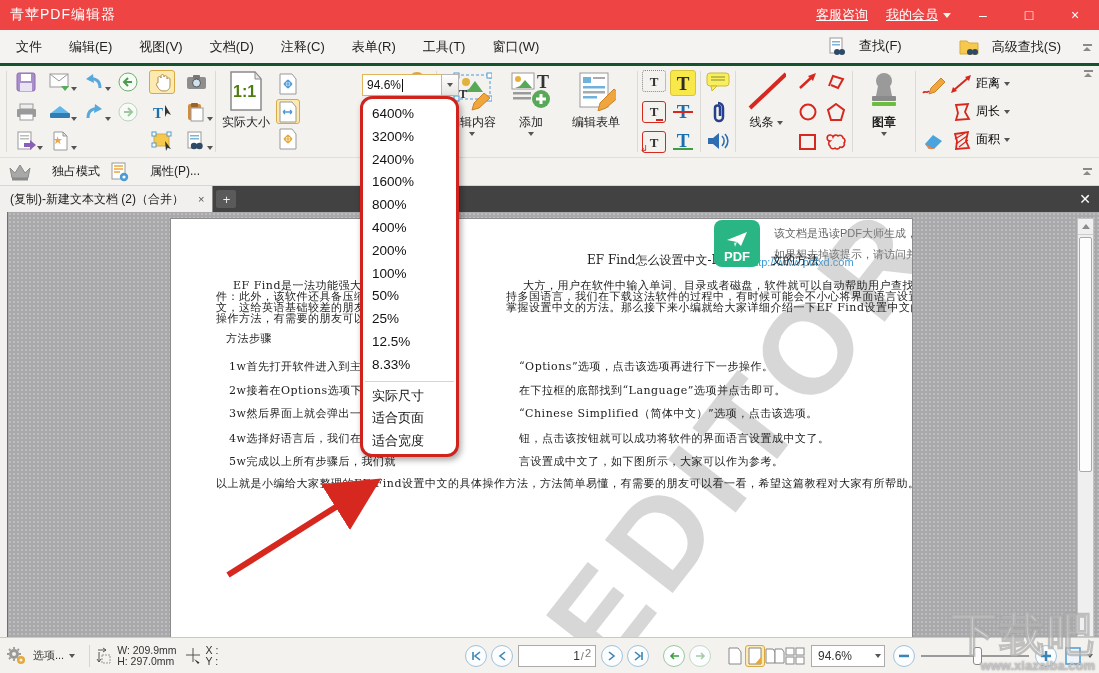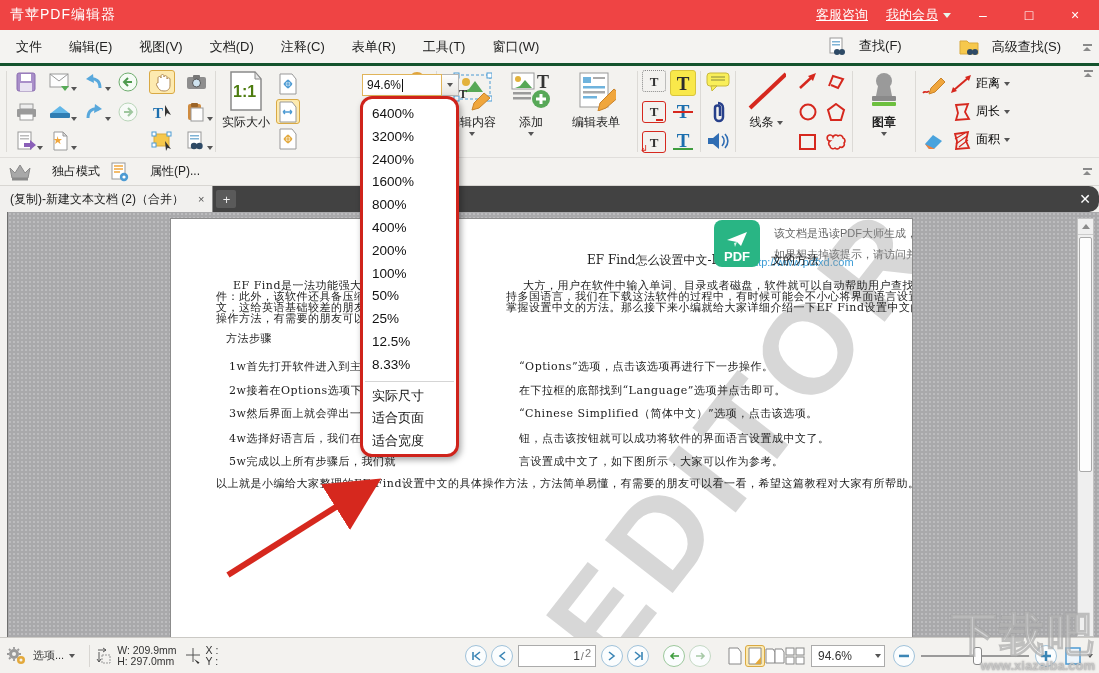--- a/index.html
+++ b/index.html
@@ -43,21 +43,21 @@
   .collapse-arrows { position:absolute; right:6px; top:4px; display:flex; flex-direction:column; gap:64px; }
   .cA { width:9px; height:7px; position:relative; }
   .cA:before { content:""; position:absolute; top:0; left:0; right:0; height:1.5px; background:#8a8a8a; }
   .cA:after { content:""; position:absolute; top:3px; left:0; border-left:4.5px solid transparent; border-right:4.5px solid transparent; border-bottom:4px solid #8a8a8a; }
 
   
   .toolbar2 { height:28px; background:#f3f2ef; border-bottom:1px solid #d8d6d2; display:flex; align-items:center; gap:10px; padding:0 8px; font-size:12px; color:#222; position:relative; }
   .t2item { display:flex; align-items:center; gap:20px; cursor:pointer; }
 
   
-  .tabbar { height:26px; background:#424242; display:flex; align-items:center; position:relative;border-radius:10px; }
+  .tabbar { height:26px; background:#424242; display:flex; align-items:center; position:relative; }
   .tab { height:26px; background:#f1f0ee; display:flex; align-items:center; padding:0 8px 0 10px; font-size:12px; color:#222; gap:14px; border-right:1px solid #8a8a8a; }
   .tab-x { font-size:11px; color:#555; cursor:pointer; }
   .newtab { width:20px; height:18px; background:#5a5a5a; color:#eee; font-size:13px; display:flex; align-items:center; justify-content:center; margin-left:3px; cursor:pointer; border-radius:2px; }
   .doc-close { position:absolute; right:8px; color:#fff; font-size:14px; font-weight:bold; cursor:pointer; }
 
   
   .docarea { position:absolute; left:0; top:212px; width:1099px; height:425px;
     background-color:#a9a9ab;
     background-image:radial-gradient(#bcbcbe 1px, transparent 1.2px);
     background-size:4px 4px; overflow:hidden; }

